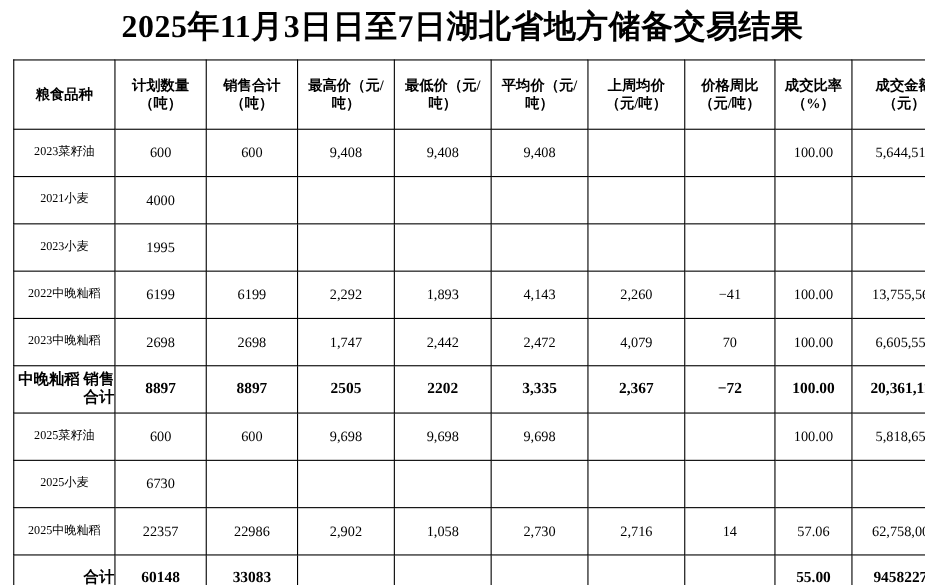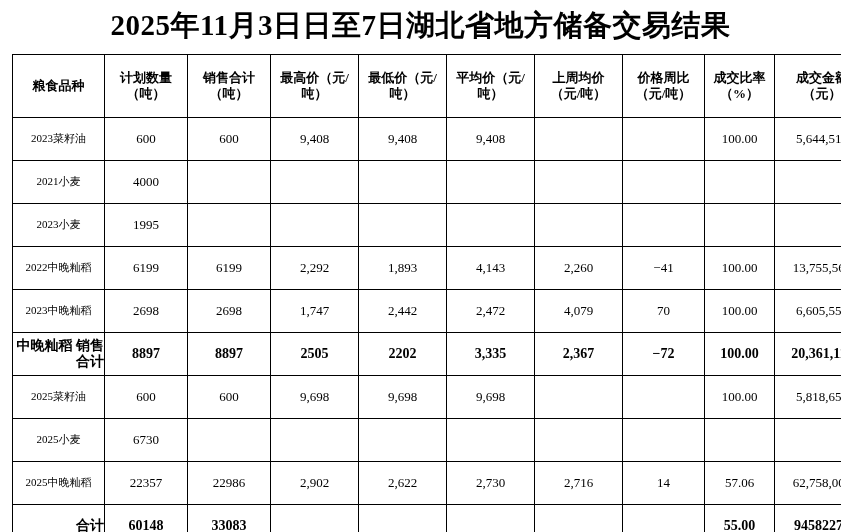--- a/index.html
+++ b/index.html
@@ -250,21 +250,21 @@
         <td></td>
         <td></td>
         <td></td>
       </tr>
 
       <tr>
         <td class="name">2025中晚籼稻</td>
         <td>22357</td>
         <td>22986</td>
         <td>2,902</td>
-        <td>2,622</td>
+        <td>1,058</td>
         <td>2,730</td>
         <td>2,716</td>
         <td>14</td>
         <td>57.06</td>
         <td>62,758,000</td>
       </tr>
 
       <tr class="bold">
         <td class="name">合计</td>
         <td>60148</td>

